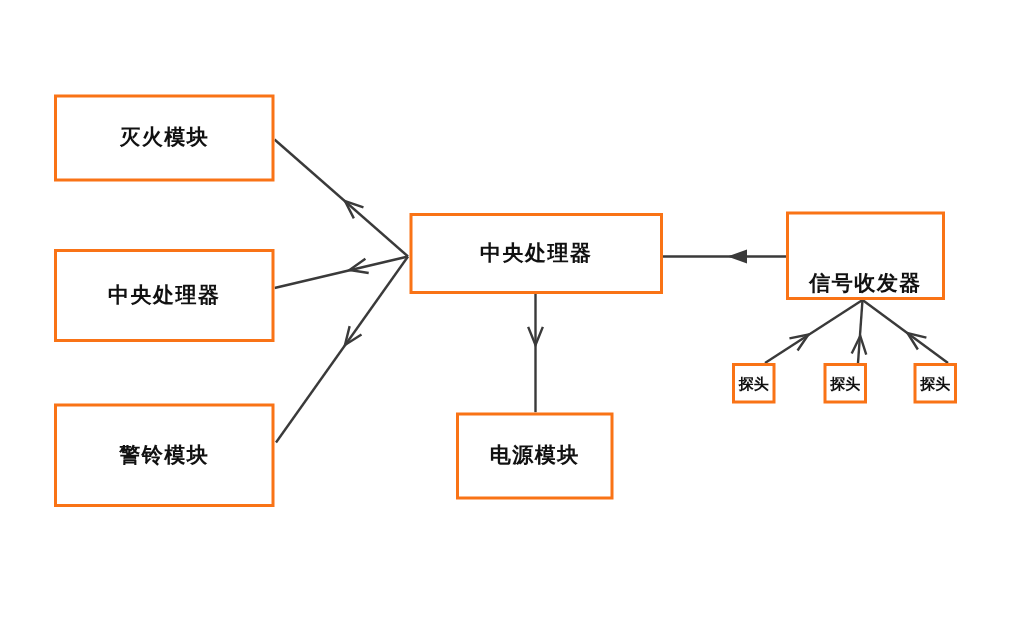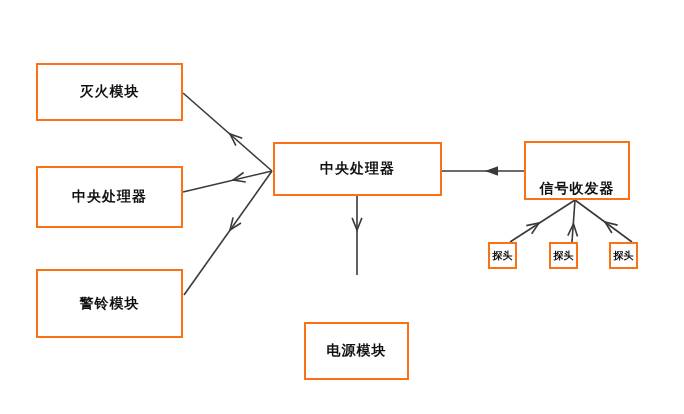--- a/index.html
+++ b/index.html
@@ -30,21 +30,21 @@
     font-weight: bold;
     font-size: 14px;
     letter-spacing: 1px;
     white-space: nowrap;
   }
   .node-fire  { left: 36px;  top: 63px;  width: 147px; height: 58px; }
   .node-smoke { left: 36px;  top: 166px; width: 147px; height: 62px; }
   .node-bell  { left: 36px;  top: 269px; width: 147px; height: 69px; }
   .node-cpu   { left: 273px; top: 142px; width: 169px; height: 54px; }
   .node-trx   { left: 524px; top: 141px; width: 106px; height: 59px; align-items: flex-end; }
-  .node-power { left: 304px; top: 275px; width: 105px; height: 58px; margin-top: 47px; }
+  .node-power { left: 304px; top: 275px; width: 105px; height: 58px; }
   .node-probe { font-size: 10px; letter-spacing: 0; height: 27px; width: 29px; top: 242px; }
   .node-probe1 { left: 488px; }
   .node-probe2 { left: 549px; }
   .node-probe3 { left: 609px; }
   .edge { stroke: #3a3a3a; stroke-width: 1.6; fill: none; }
   .arrowhead { stroke: #3a3a3a; stroke-width: 1.6; fill: none; }
   .arrowhead-filled { fill: #3a3a3a; stroke: none; }
 </style>
 </head>
 <body>

